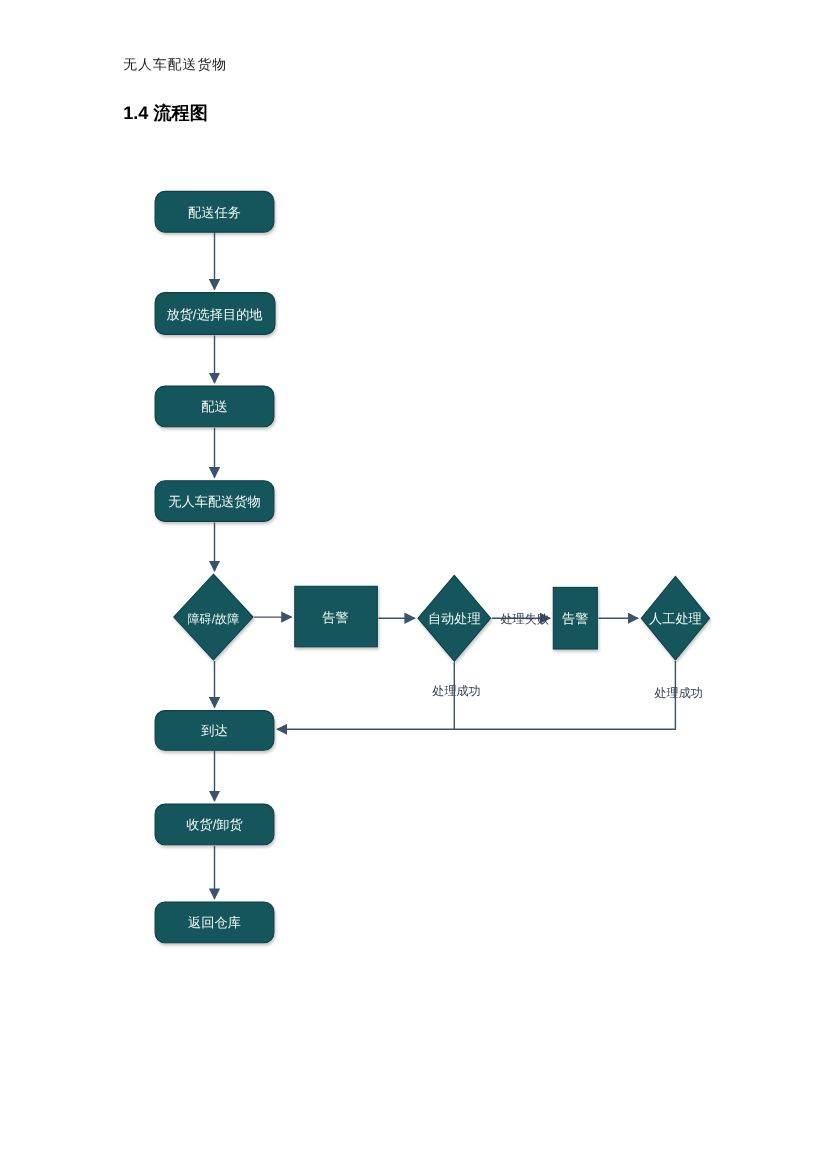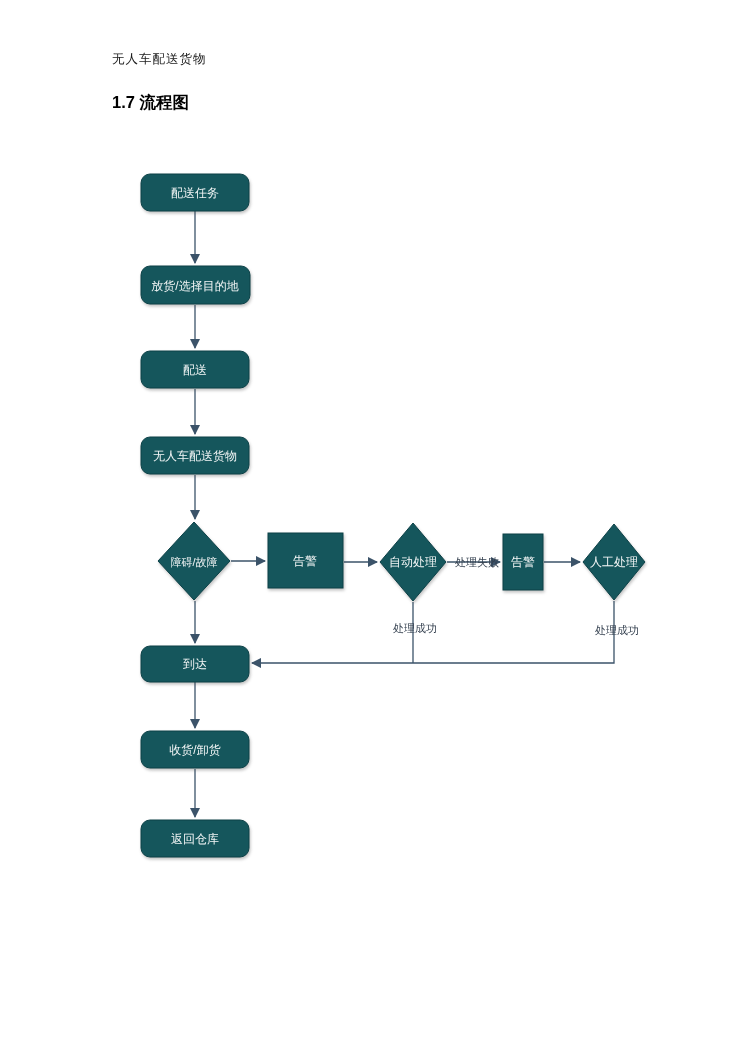--- a/index.html
+++ b/index.html
@@ -52,21 +52,21 @@
     fill: #333f4e;
     font-size: 11px;
     font-family: "Liberation Sans", sans-serif;
     text-anchor: middle;
   }
 </style>
 </head>
 <body>
 
 <div class="doc-header">无人车配送货物</div>
-<h1 class="section-title">1.7 流程图</h1>
+<h1 class="section-title">1.4 流程图</h1>
 
 <svg class="flowchart" width="750" height="1060" viewBox="0 0 750 1060">
   <defs>
     <marker id="arrow" viewBox="0 0 10 10" refX="9" refY="5" markerWidth="8" markerHeight="8" orient="auto-start-reverse">
       <path d="M0,0 L10,5 L0,10 z" fill="#3b5369"></path>
     </marker>
   </defs>
 
   <g>
     <line class="connector" x1="195" y1="211" x2="195" y2="263" marker-end="url(#arrow)"></line>

